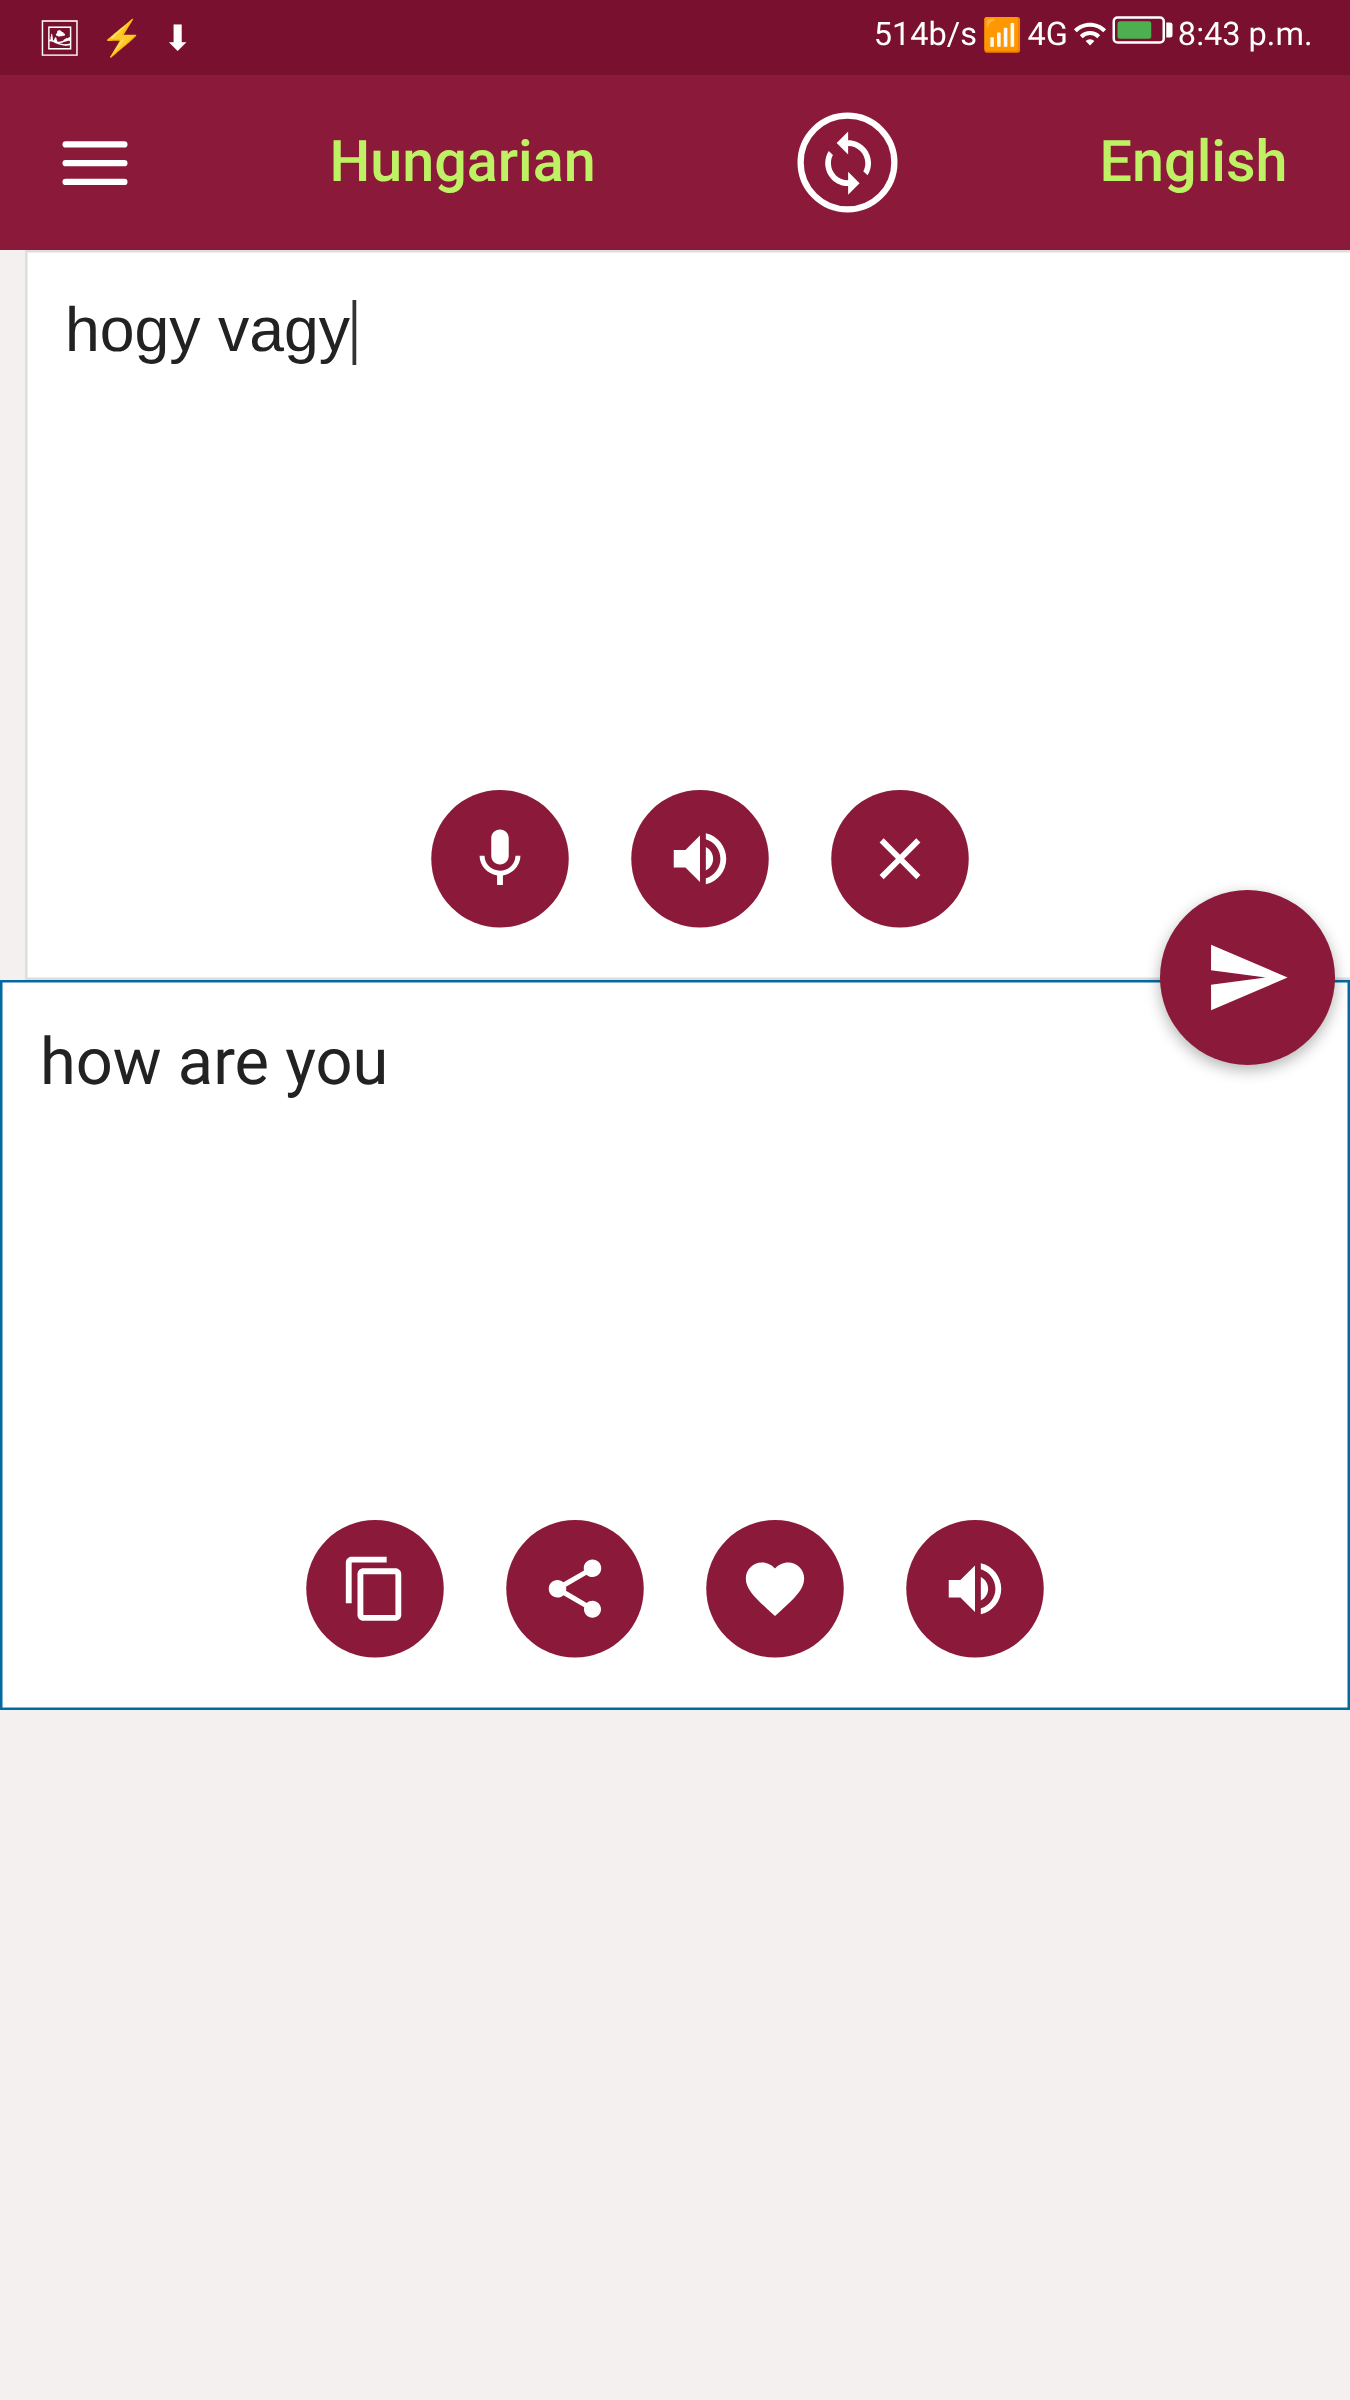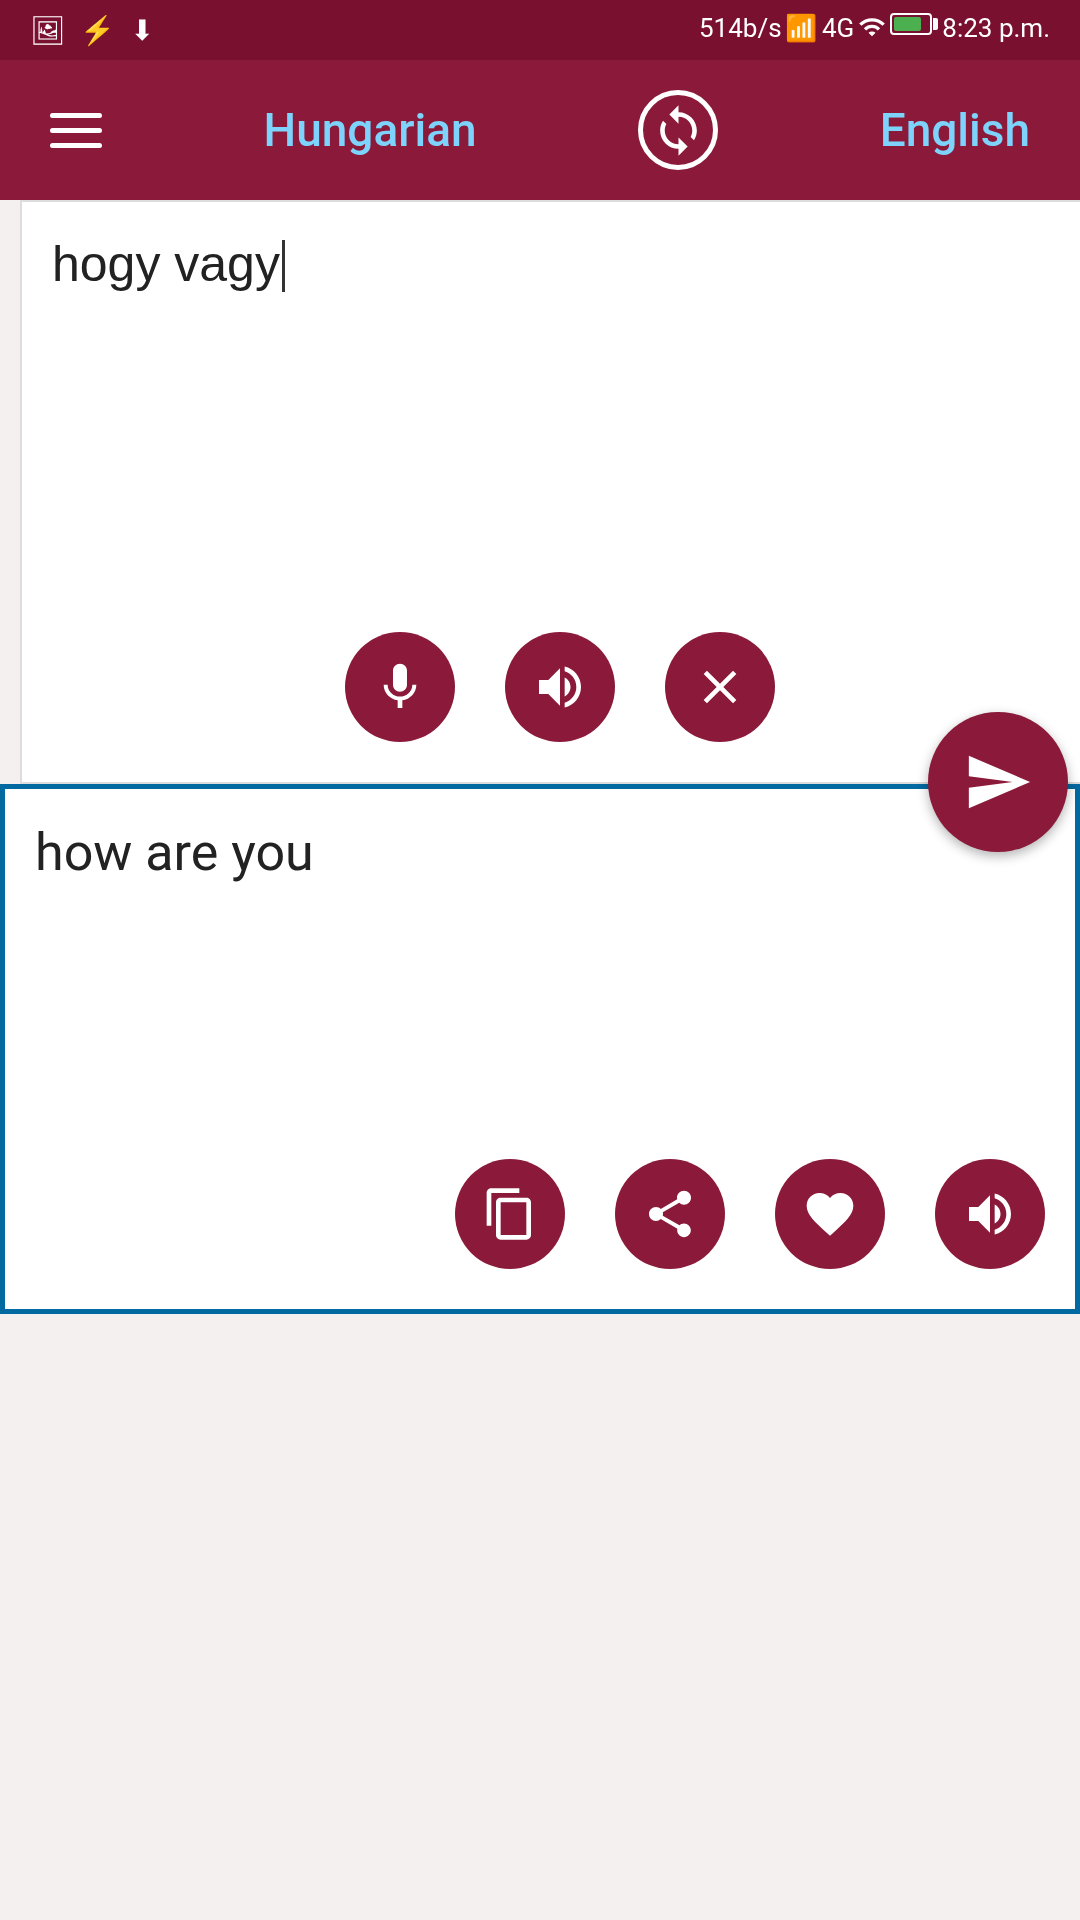--- a/index.html
+++ b/index.html
@@ -96,21 +96,21 @@
     }
 
     .menu-line {
       width: 52px;
       height: 5px;
       background-color: white;
       border-radius: 3px;
     }
 
     .lang-label {
-      color: #7dd3fc;
+      color: #bef264;
       font-size: 46px;
       font-weight: 500;
       cursor: pointer;
     }
 
     .swap-icon {
       width: 80px;
       height: 80px;
       border: 5px solid white;
       border-radius: 50%;
@@ -218,26 +218,26 @@
     .send-btn svg {
       width: 70px;
       height: 70px;
       fill: white;
     }
 
     
     .output-section {
       width: 100%;
       background-color: white;
-      border: 5px solid #0369a1;
+      border: 2px solid #0369a1;
       min-height: 530px;
       position: relative;
       padding: 30px 30px 20px 30px;
       display: flex;
-      flex-direction: row;
+      flex-direction: column;
       margin-top: 0;
     }
 
     .output-text {
       font-size: 52px;
       color: #222;
       line-height: 1.3;
       flex: 1;
       min-height: 380px;
     }
@@ -271,21 +271,21 @@
       <svg width="28" height="28" viewBox="0 0 24 24" fill="white">
         <path d="M1 9l2 2c4.97-4.97 13.03-4.97 18 0l2-2C16.93 2.93 7.08 2.93 1 9zm8 8l3 3 3-3a4.237 4.237 0 00-6 0zm-4-4l2 2a7.074 7.074 0 0110 0l2-2C15.14 9.14 8.87 9.14 5 13z"></path>
       </svg>
     </span>
     <div class="battery-icon">
       <div class="battery-body">
         <div class="battery-fill"></div>
       </div>
       <div class="battery-tip"></div>
     </div>
-    <span>8:23 p.m.</span>
+    <span>8:43 p.m.</span>
   </div>
 </div>
 
 <div class="toolbar">
   <div class="menu-icon">
     <div class="menu-line"></div>
     <div class="menu-line"></div>
     <div class="menu-line"></div>
   </div>
 

